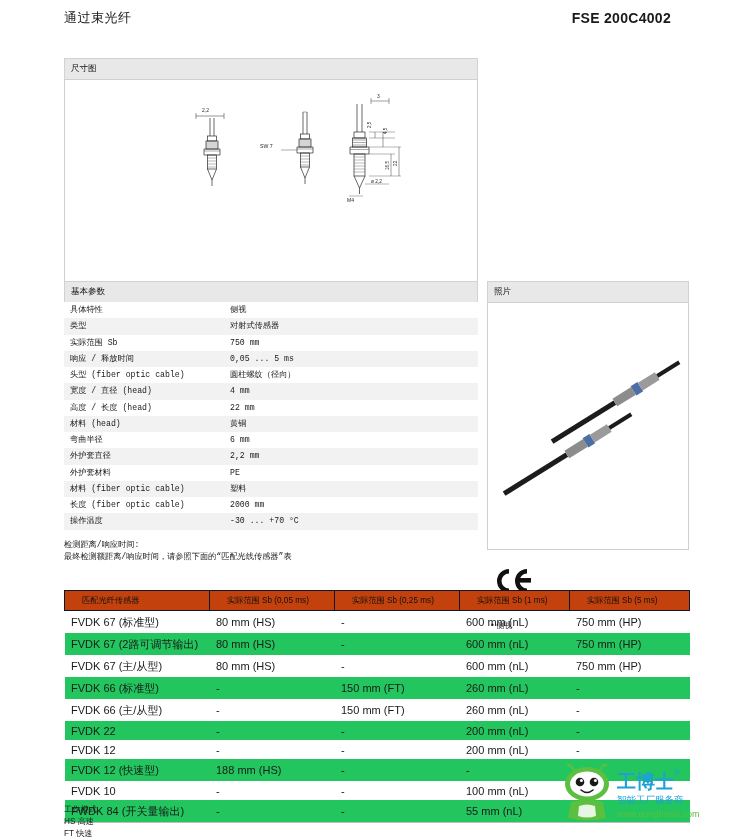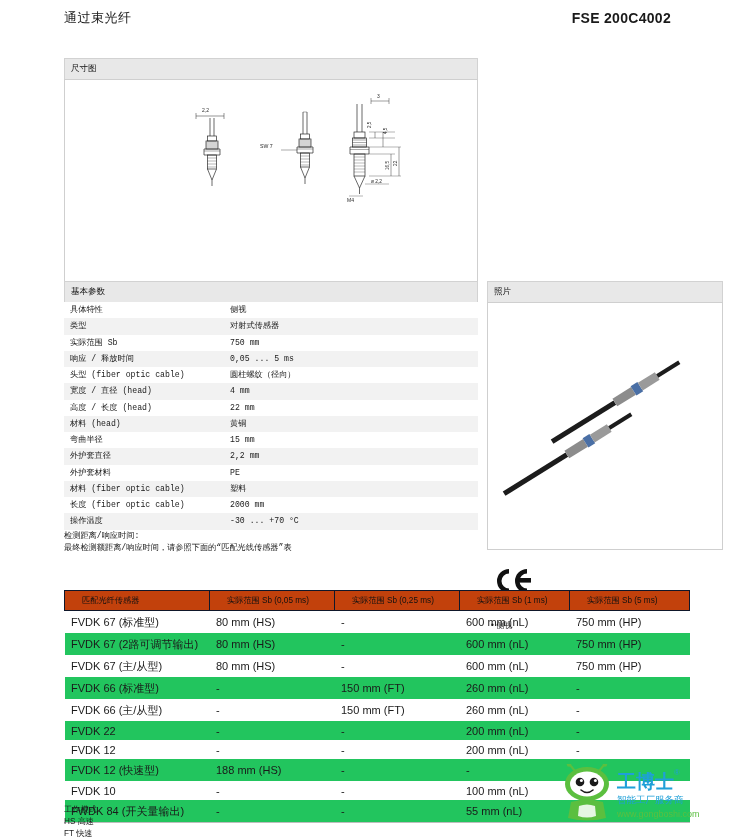--- a/index.html
+++ b/index.html
@@ -41,25 +41,25 @@
 
   
   .params-wrap { position: absolute; left: 64px; top: 281px; width: 414px; font-family: Liberation Mono, monospace; }
   table.params { border-collapse: collapse; width: 100%; }
   table.params td {
     font-size: 8.2px; padding: 3px 6px; vertical-align: top; line-height: 1.25; margin-left: 12px;
   }
   table.params td.k { width: 160px; color: #1a1a1a; }
   table.params tr.alt td { background: #f2f2f2; }
   .note {
-    font-size: 8.2px; line-height: 1.5; color: #1a1a1a;
-  }
-
-  
-  .photo-wrap { position: absolute; left: 487px; top: 281px; width: 236px; }
+    font-size: 8.2px; line-height: 1.5; margin-top: 9px; color: #1a1a1a;
+  }
+
+  
+  .photo-wrap { position: absolute; left: 487px; top: 281px; width: 202px; }
   .photo-box {
     height: 248px; border: 1px solid #cfcfcf; background: #fff;
     position: relative; overflow: hidden;
   }
   .ce-row { margin-top: 16px; padding-left: 2px; }
   .side-note { font-size: 8.2px; margin-top: 24px; padding-left: 4px; }
 
   
   .compat-wrap { position: absolute; left: 64px; top: 590px; width: 625px; }
   table.compat { border-collapse: collapse; width: 100%; table-layout: fixed; }
@@ -248,21 +248,21 @@
         <tr>
             <td class="k">高度 / 长度 (head)</td>
             <td class="v">22 mm</td>
           </tr>
         <tr class="alt">
             <td class="k">材料 (head)</td>
             <td class="v">黄铜</td>
           </tr>
         <tr>
             <td class="k">弯曲半径</td>
-            <td class="v">15 mm</td>
+            <td class="v">6 mm</td>
           </tr>
         <tr class="alt">
             <td class="k">外护套直径</td>
             <td class="v">2,2 mm</td>
           </tr>
         <tr>
             <td class="k">外护套材料</td>
             <td class="v">PE</td>
           </tr>
         <tr class="alt">

